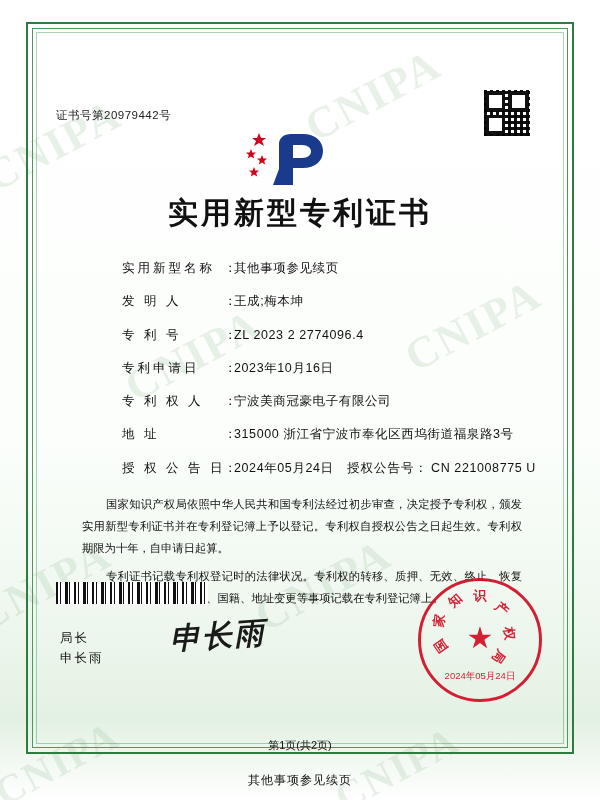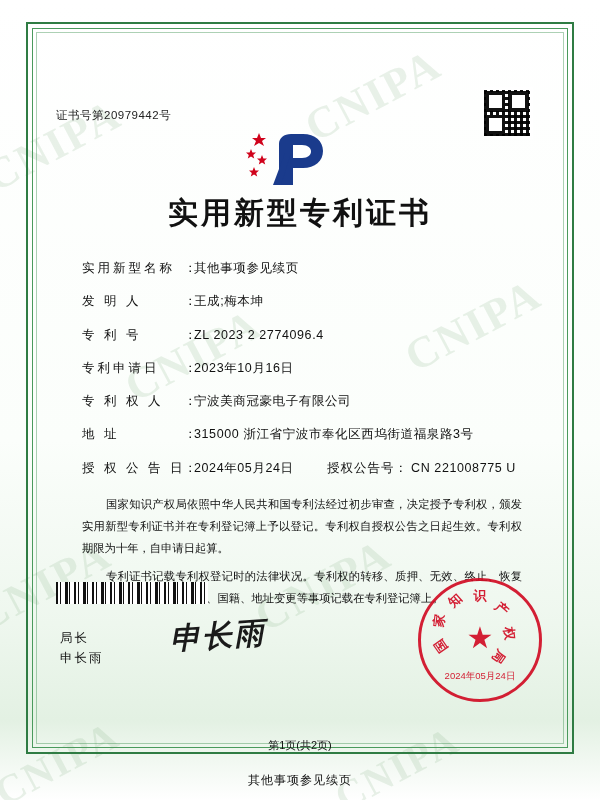--- a/index.html
+++ b/index.html
@@ -137,20 +137,21 @@
     margin-top: 26px;
     padding-left: 26px;
   }
   .row {
     display: flex;
     align-items: flex-end;
     font-size: 12.5px;
     color: #111;
     margin-bottom: 17px;
     line-height: 1.3;
+    margin-left: 40px;
   }
   .label {
     width: 102px;
     flex: none;
     letter-spacing: 3px;
     white-space: nowrap;
   }
   .colon { width: 10px; flex: none; }
   .value { letter-spacing: 0.6px; }
   .row.dual .value { width: 168px; }

